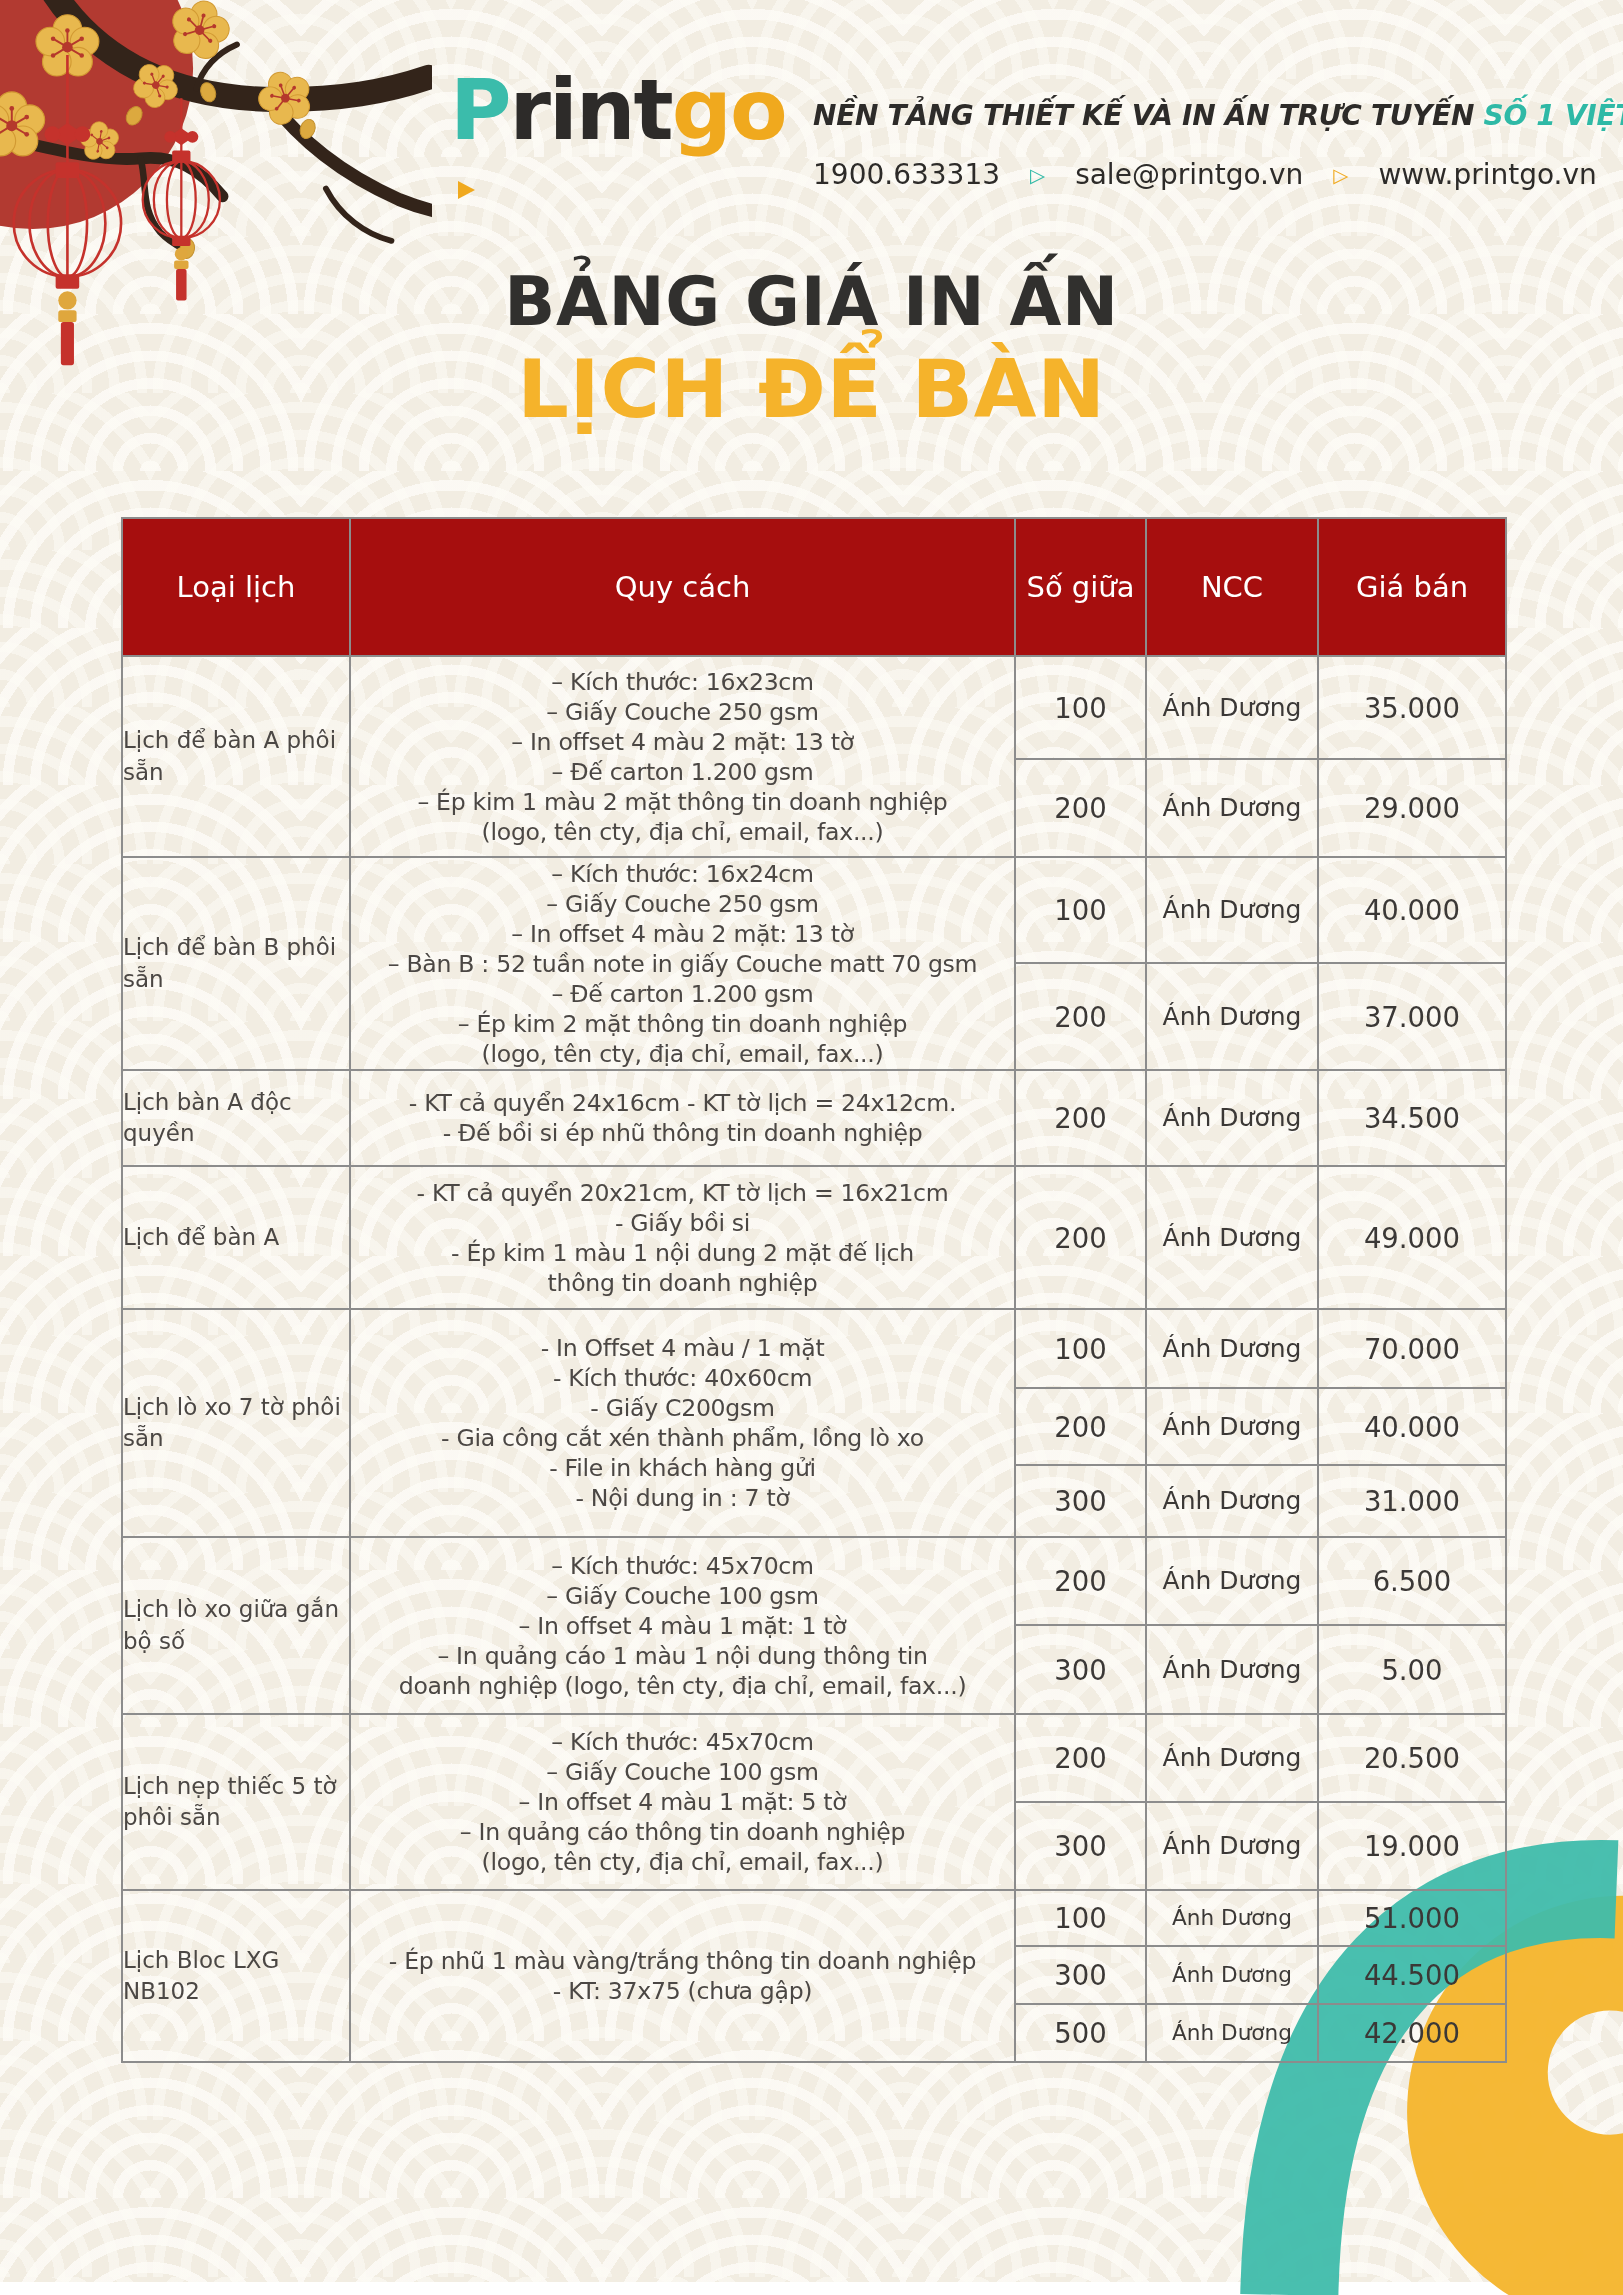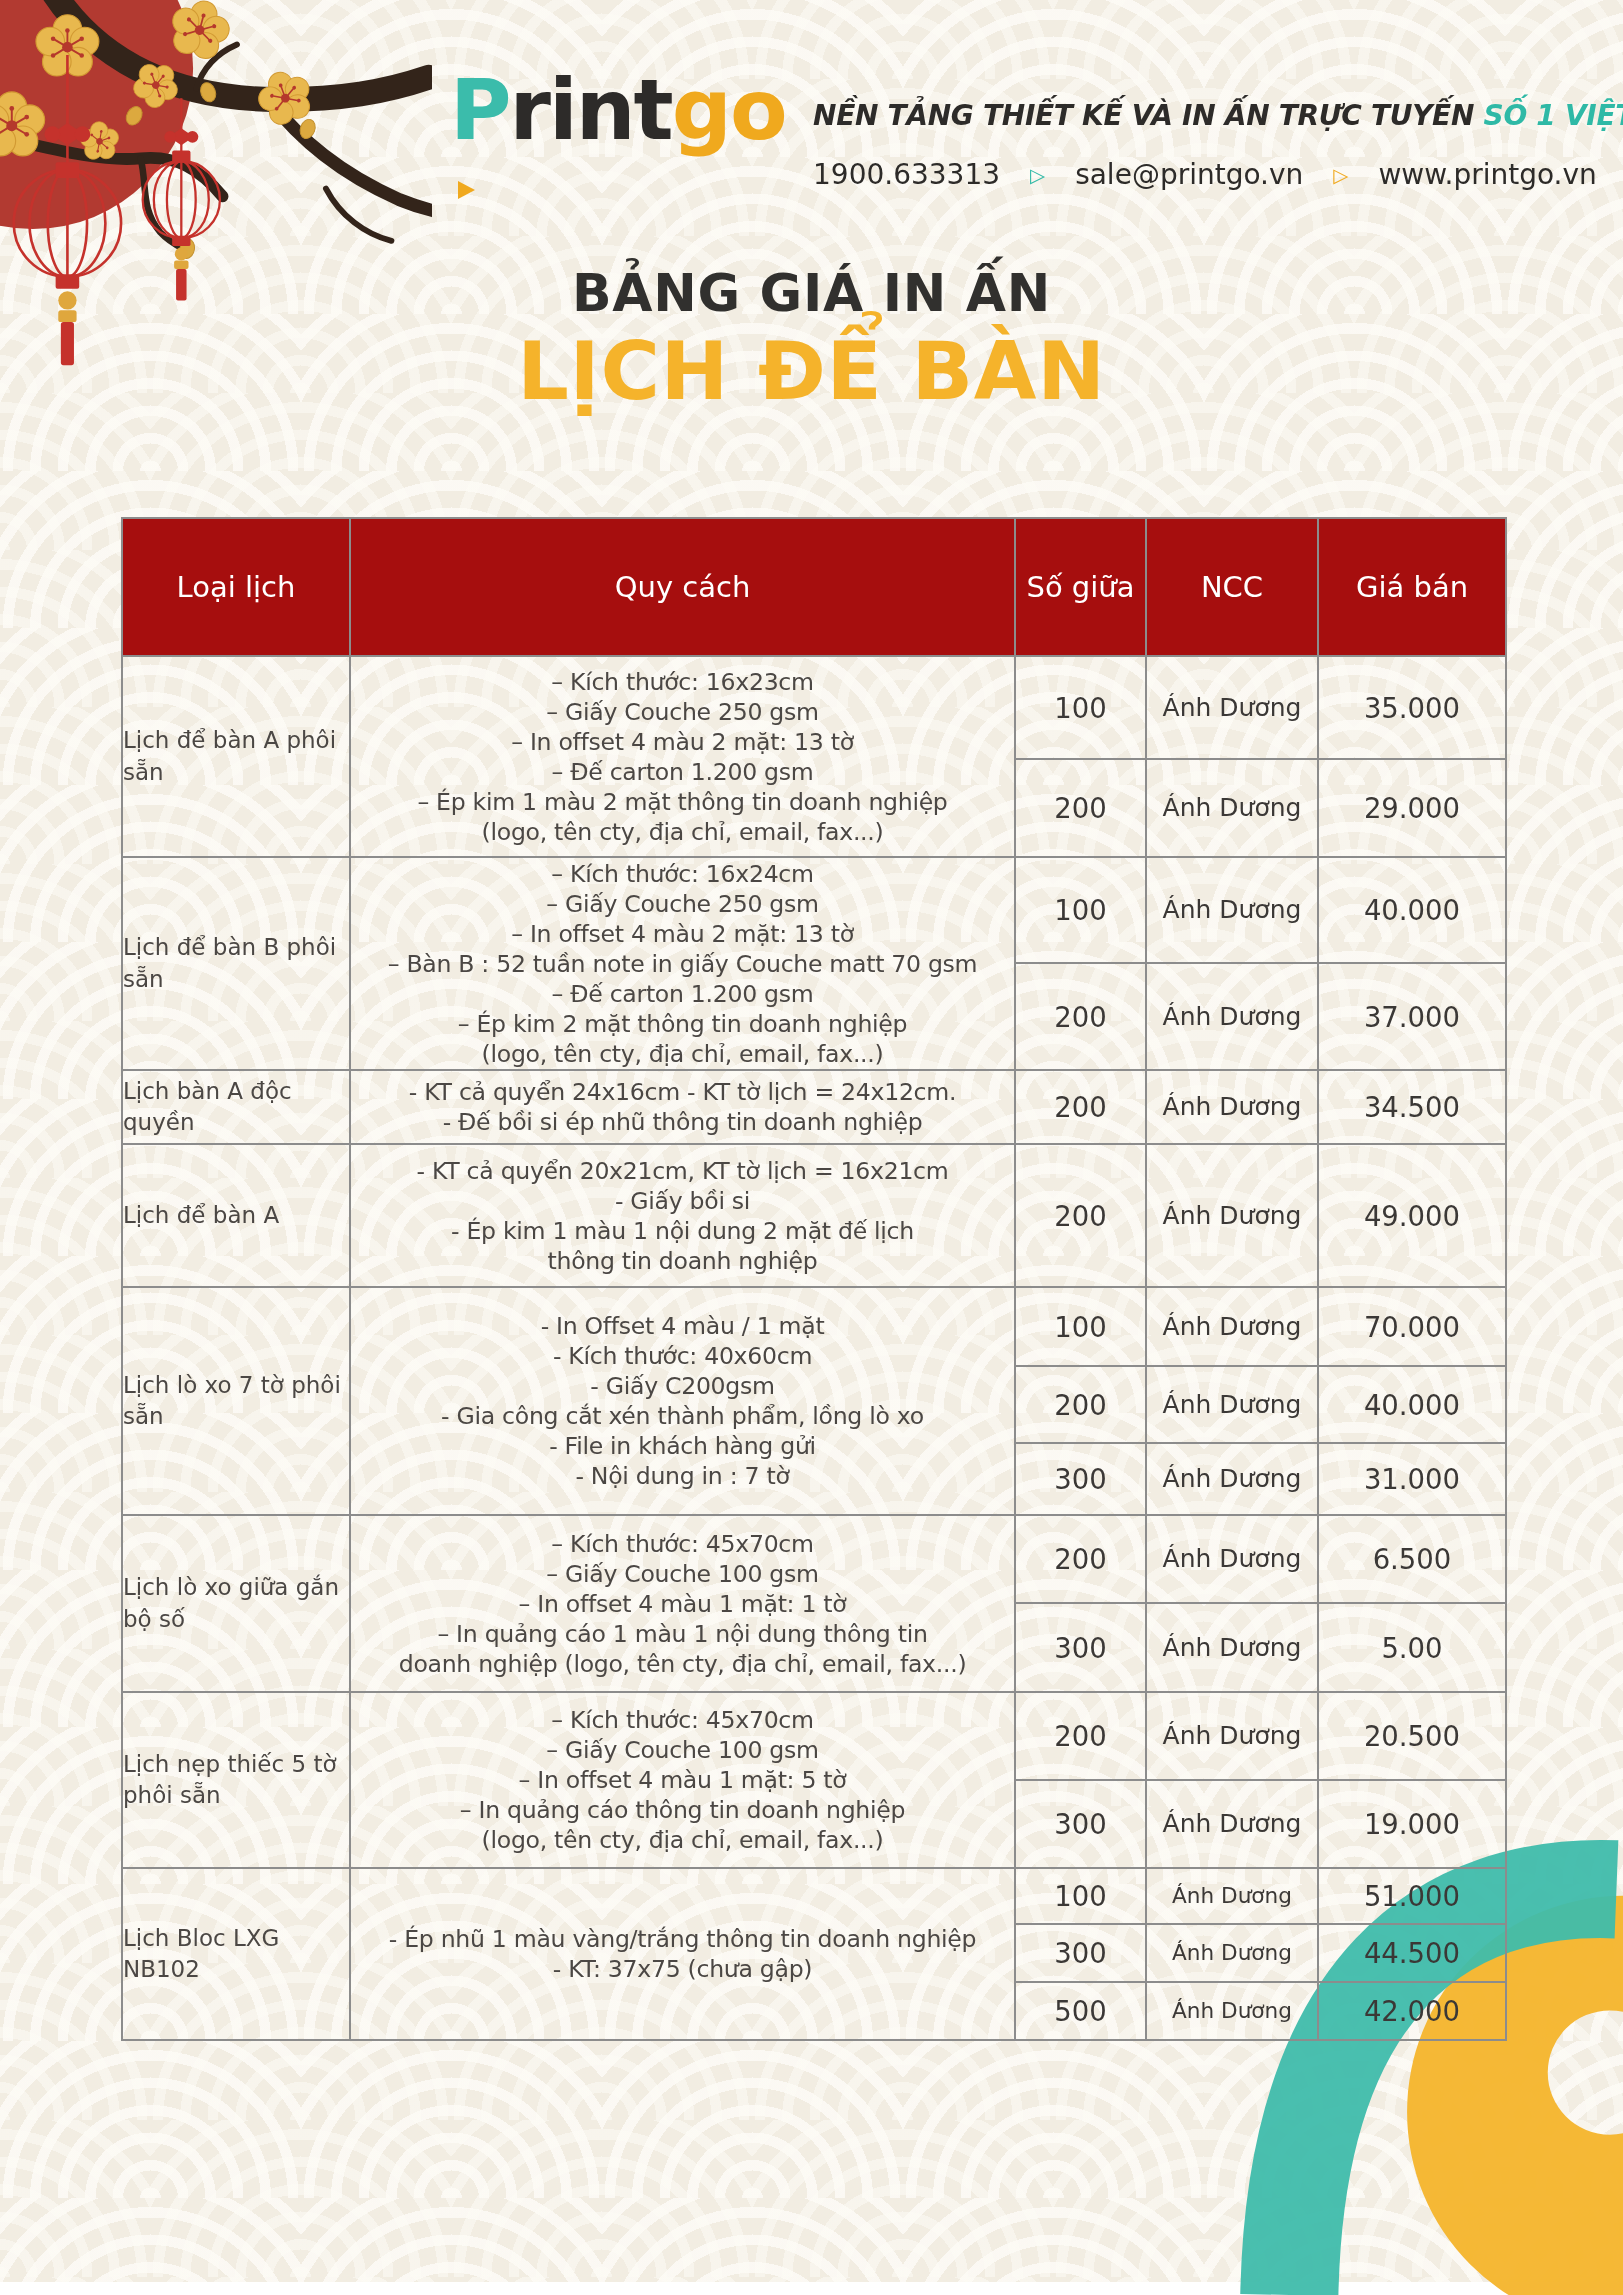--- a/index.html
+++ b/index.html
@@ -26,21 +26,21 @@
     border-left:17px solid #f0a91e;border-top:9.8px solid transparent;border-bottom:9.8px solid transparent;}
   .brand-info{position:absolute;left:813px;top:99px;z-index:3;}
   .tagline{font-size:28px;font-weight:700;letter-spacing:-0.3px;color:#2d2b29;white-space:nowrap;font-style:italic;}
   .tagline .hl{color:#2fb9a6;}
   .contact-row{margin-top:26px;display:flex;align-items:center;gap:30px;font-size:28px;color:#2d2b29;white-space:nowrap;}
   .tri{font-size:19.6px;line-height:1;position:relative;top:1.3px;}
   .tri.teal{color:#2fb9a6;}
   .tri.gold{color:#f0a91e;}
   
   .title{position:absolute;left:0;top:263px;width:1623px;text-align:center;z-index:3;line-height:1.18;}
-  .title-1{font-size:52px;font-weight:700;color:#31302e;letter-spacing:0.7px;}
+  .title-1{font-size:67px;font-weight:700;color:#31302e;letter-spacing:0.7px;}
   .title-2{font-size:81px;font-weight:700;color:#f5b32b;letter-spacing:0.7px;}
   
   table.price{position:absolute;left:121px;top:517px;width:1384px;z-index:3;
     border-collapse:collapse;table-layout:fixed;}
   table.price th,table.price td{border:2px solid #8c8c8c;vertical-align:middle;padding:0;}
   table.price{border:2.6px solid #8c8c8c;}
   th.hdr{background:#a60e0e;color:#ffffff;font-weight:400;font-size:29px;line-height:1.2;text-align:center;}
   td.c-name{font-size:23px;color:#4b4744;text-align:left;padding-left:17px;padding-right:5.2px;line-height:1.35;}
   td.c-specs{font-size:23.6px;color:#4b4744;text-align:center;padding-left:22px;padding-right:6.5px;letter-spacing:-0.3px;}
   .spec-line{line-height:30px;}
@@ -230,21 +230,21 @@
       <td class="c-qty">100</td>
       <td class="c-ncc">Ánh Dương</td>
       <td class="c-price">40.000</td>
     </tr>
     <tr style="height:107px">
       <td class="c-qty">200</td>
       <td class="c-ncc">Ánh Dương</td>
       <td class="c-price">37.000</td>
     </tr>
 
-    <tr style="height:74px">
+    <tr style="height:96px">
       <td class="c-name">Lịch bàn A độc quyền</td>
       <td class="c-specs">
         <div class="spec-line">- KT cả quyển 24x16cm - KT tờ lịch = 24x12cm.</div>
         <div class="spec-line">- Đế bồi si ép nhũ thông tin doanh nghiệp</div>
       </td>
       <td class="c-qty">200</td>
       <td class="c-ncc">Ánh Dương</td>
       <td class="c-price">34.500</td>
     </tr>
 

